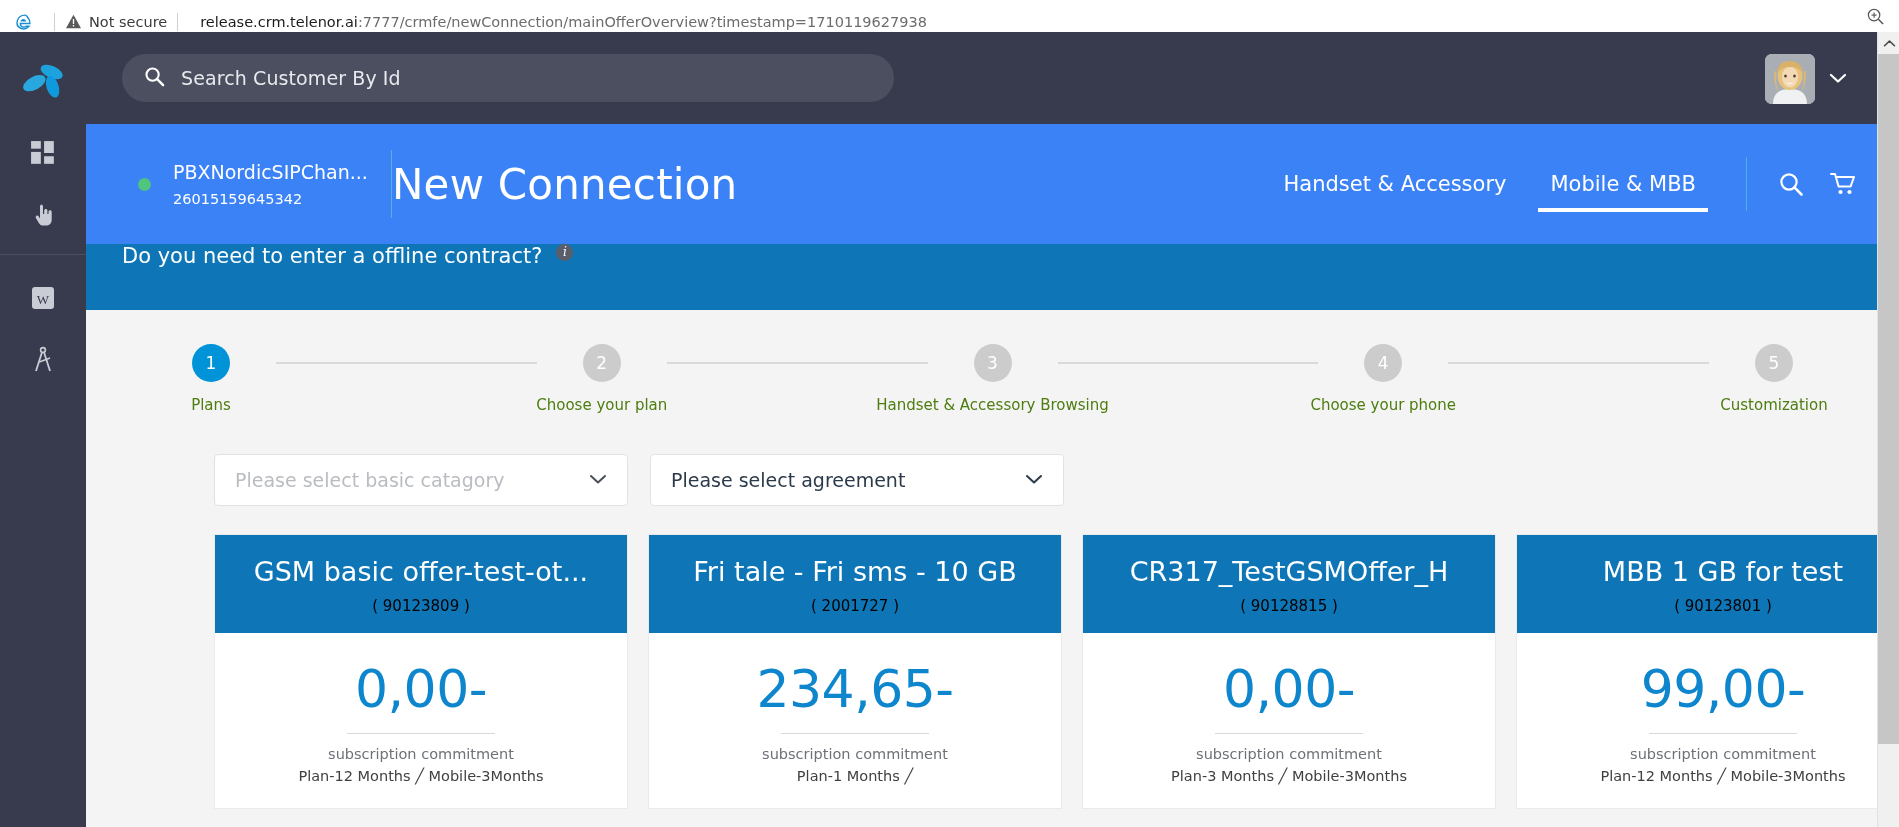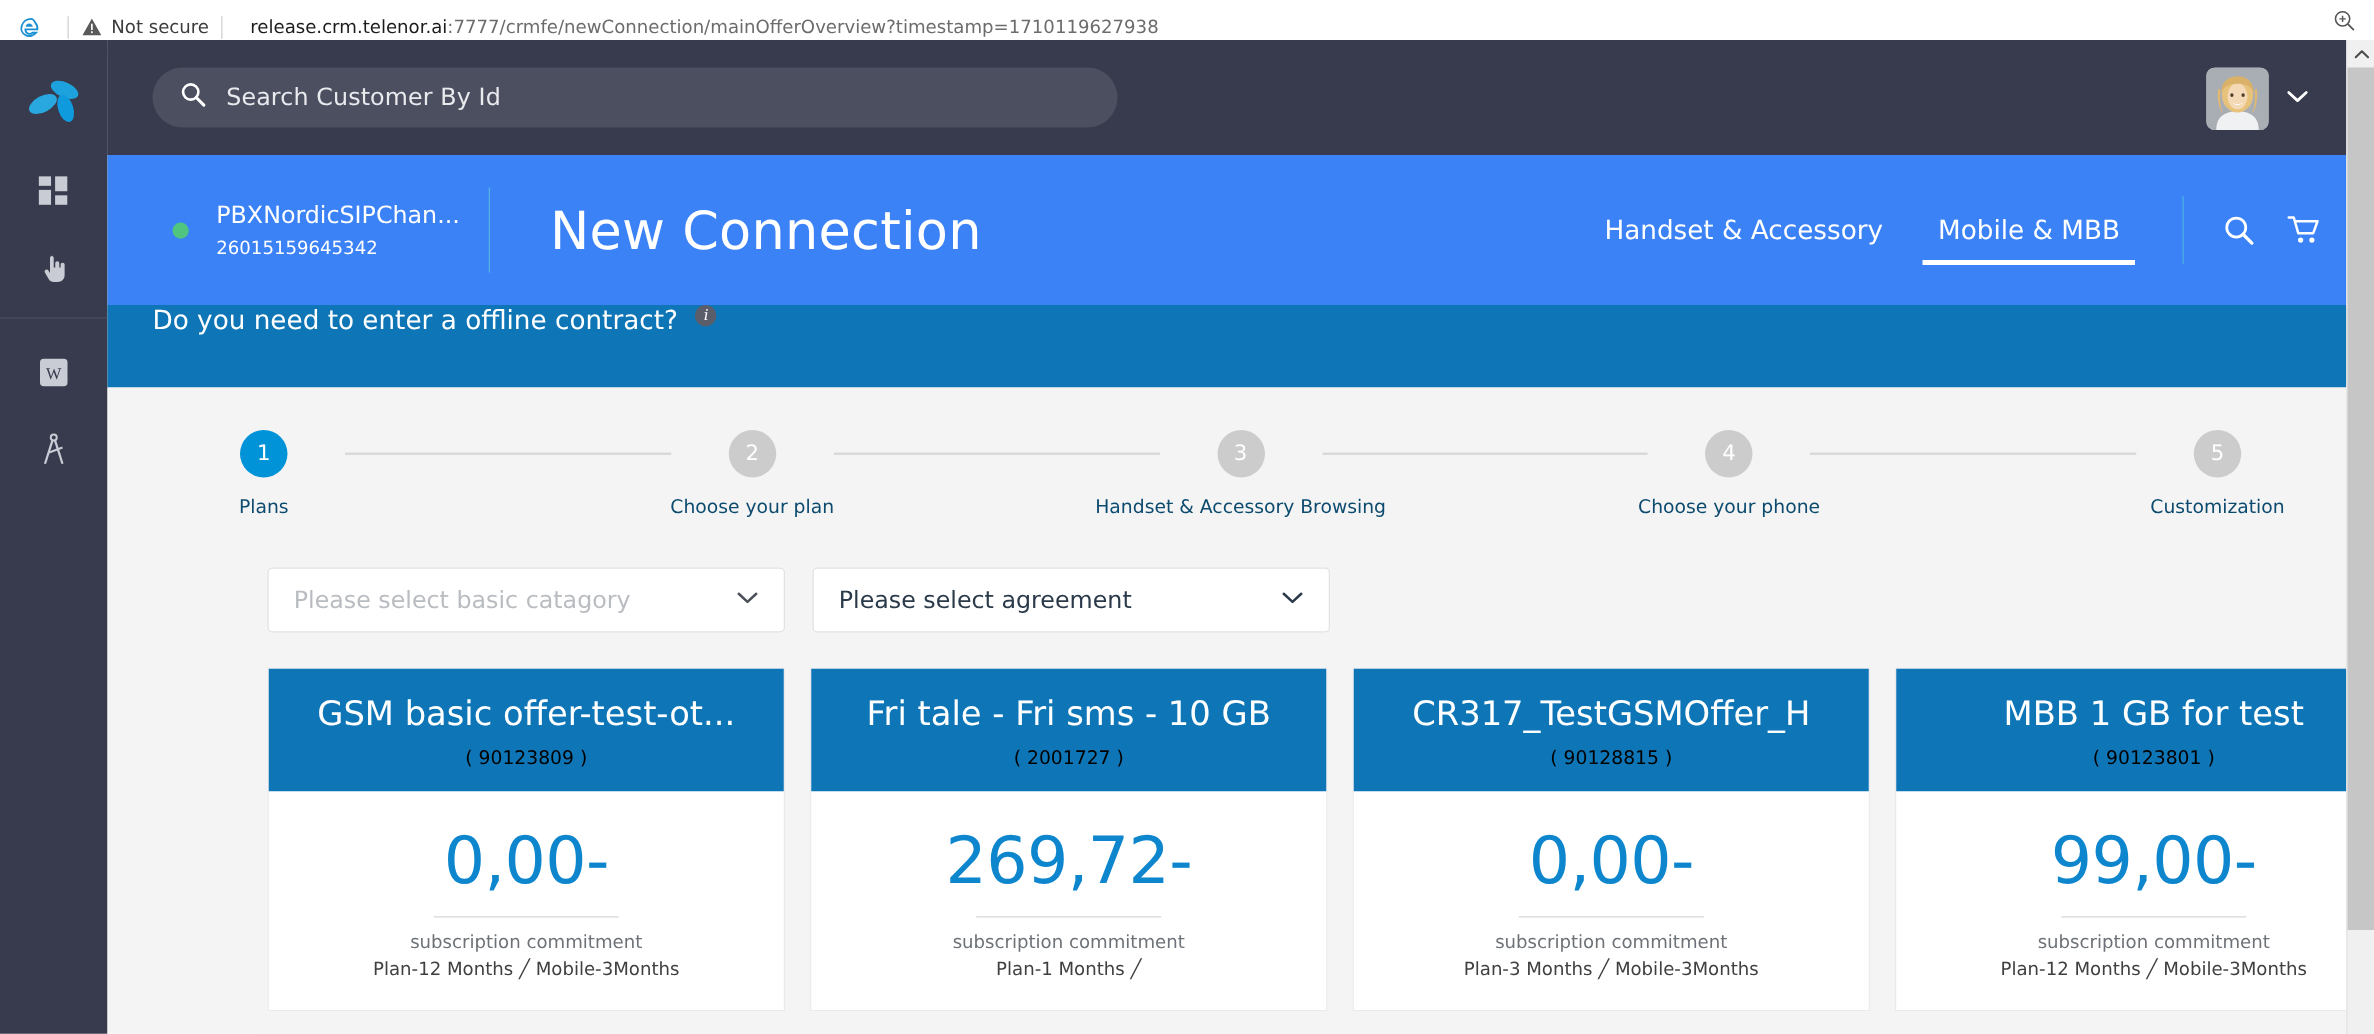--- a/index.html
+++ b/index.html
@@ -103,21 +103,21 @@
     font-size: 19px; color: #ffffff; font-family: "DejaVu Sans", sans-serif;
     white-space: nowrap; overflow: hidden;
   }
   .cust-id {
     font-size: 14.5px; color: #ffffff; margin-top: 8px;
     font-family: "DejaVu Sans", sans-serif;
   }
   .hdr-divider { width: 1px; height: 68px; background: #53b4e4; margin-left: 18px; }
   .page-title {
     font-size: 42px; color: #ffffff; font-weight: 400;
-    margin-left: 48px; letter-spacing: .2px;
+    letter-spacing: .2px;
     font-family: "DejaVu Sans", sans-serif;
   }
   .hdr-nav { margin-left: auto; display: flex; align-items: center; height: 120px; }
   .hdr-tab {
     font-size: 21px; color: #ffffff;
     padding: 0 22px; height: 100px;
     display: flex; align-items: center;
     position: relative;
     font-family: "DejaVu Sans", sans-serif;
   }
@@ -156,21 +156,21 @@
   }
   .step { display: flex; flex-direction: column; align-items: center; flex: none; width: 130px; }
   .step-circle {
     width: 38px; height: 38px; border-radius: 50%;
     background: #cccccc; color: #ffffff;
     font-size: 17px; display: flex; align-items: center; justify-content: center;
     font-family: "DejaVu Sans", sans-serif;
   }
   .step.active .step-circle { background: #0093d8; }
   .step-label {
-    margin-top: 14px; font-size: 15px; color: #0c4a6e;
+    margin-top: 14px; font-size: 15px; color: #4d7c0f;
     white-space: nowrap; font-family: "DejaVu Sans", sans-serif;
   }
   .step-line { flex: 1; height: 2px; background: #d9d9d9; margin-top: 18px; }
 
   
   .filters { display: flex; gap: 22px; padding: 40px 0 0 128px; }
   .select-box {
     width: 414px; height: 52px;
     background: #ffffff; border: 1px solid #e2e2e2; border-radius: 4px;
     display: flex; align-items: center; justify-content: space-between;
@@ -439,21 +439,21 @@
             <div class="card-sub2">Plan-12 Months ╱ Mobile-3Months</div>
           </div>
         </div>
 
         <div class="card">
           <div class="card-head">
             <div class="card-title">Fri tale - Fri sms - 10 GB</div>
             <div class="card-code">( 2001727 )</div>
           </div>
           <div class="card-body">
-            <div class="card-price">269,72-</div>
+            <div class="card-price">234,65-</div>
             <div class="card-rule"></div>
             <div class="card-sub1">subscription commitment</div>
             <div class="card-sub2">Plan-1 Months ╱</div>
           </div>
         </div>
 
         <div class="card">
           <div class="card-head">
             <div class="card-title">CR317_TestGSMOffer_H</div>
             <div class="card-code">( 90128815 )</div>

